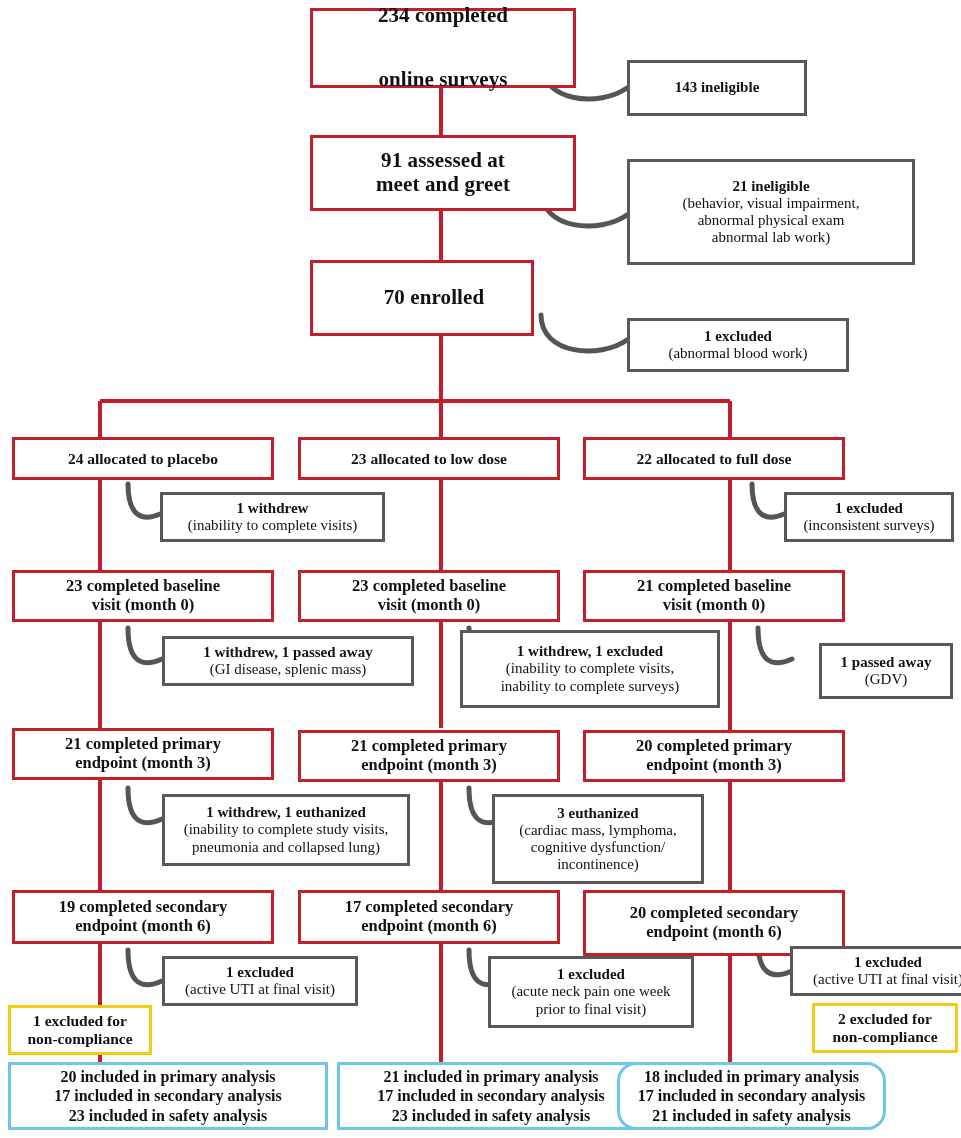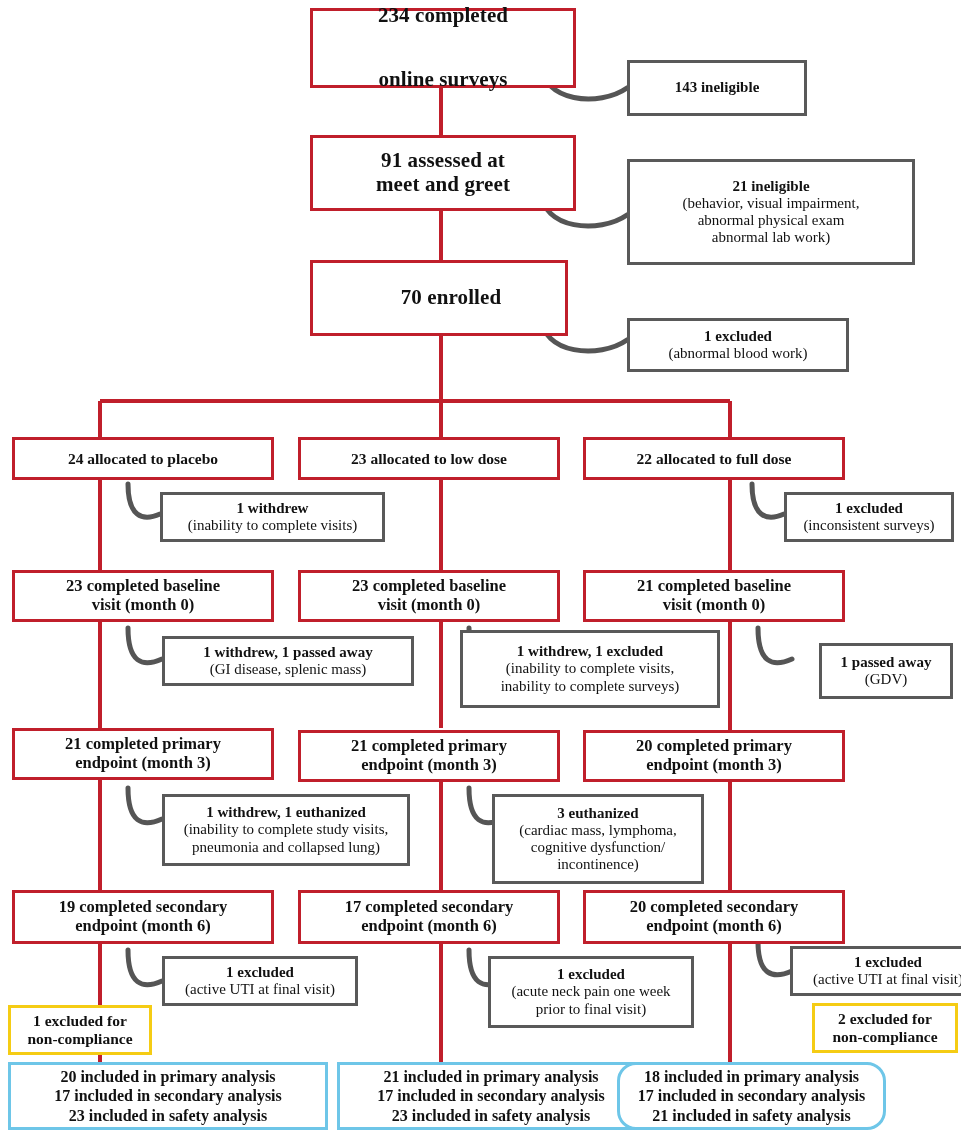--- a/index.html
+++ b/index.html
@@ -139,21 +139,21 @@
     <span class="ln">meet and greet</span>
   </div>
 
   <div class="box grey" style="left:627px;top:159px;width:288px;height:106px;">
     <span class="hd">21 ineligible</span>
     <span class="rs">(behavior, visual impairment,</span>
     <span class="rs">abnormal physical exam</span>
     <span class="rs">abnormal lab work)</span>
   </div>
 
-  <div class="box red big" style="left:310px;top:260px;width:258px;height:76px;padding-left:24px;">
+  <div class="box red big" style="left:310px;top:260px;width:224px;height:76px;padding-left:24px;">
     <span class="ln">70 enrolled</span>
   </div>
 
   <div class="box grey" style="left:627px;top:318px;width:222px;height:54px;">
     <span class="hd">1 excluded</span>
     <span class="rs">(abnormal blood work)</span>
   </div>
 
   <div class="box red sm" style="left:12px;top:437px;width:262px;height:43px;">
     <span class="ln">24 allocated to placebo</span>
@@ -227,21 +227,21 @@
   </div>
 
   <div class="box red mid" style="left:12px;top:890px;width:262px;height:54px;">
     <span class="ln">19 completed secondary</span>
     <span class="ln">endpoint (month 6)</span>
   </div>
   <div class="box red mid" style="left:298px;top:890px;width:262px;height:54px;">
     <span class="ln">17 completed secondary</span>
     <span class="ln">endpoint (month 6)</span>
   </div>
-  <div class="box red mid" style="left:583px;top:890px;width:262px;height:54px;">
+  <div class="box red mid" style="left:583px;top:890px;width:262px;height:66px;">
     <span class="ln">20 completed secondary</span>
     <span class="ln">endpoint (month 6)</span>
   </div>
 
   <div class="box grey" style="left:162px;top:956px;width:196px;height:50px;">
     <span class="hd">1 excluded</span>
     <span class="rs">(active UTI at final visit)</span>
   </div>
   <div class="box grey" style="left:488px;top:956px;width:206px;height:72px;">
     <span class="hd">1 excluded</span>

